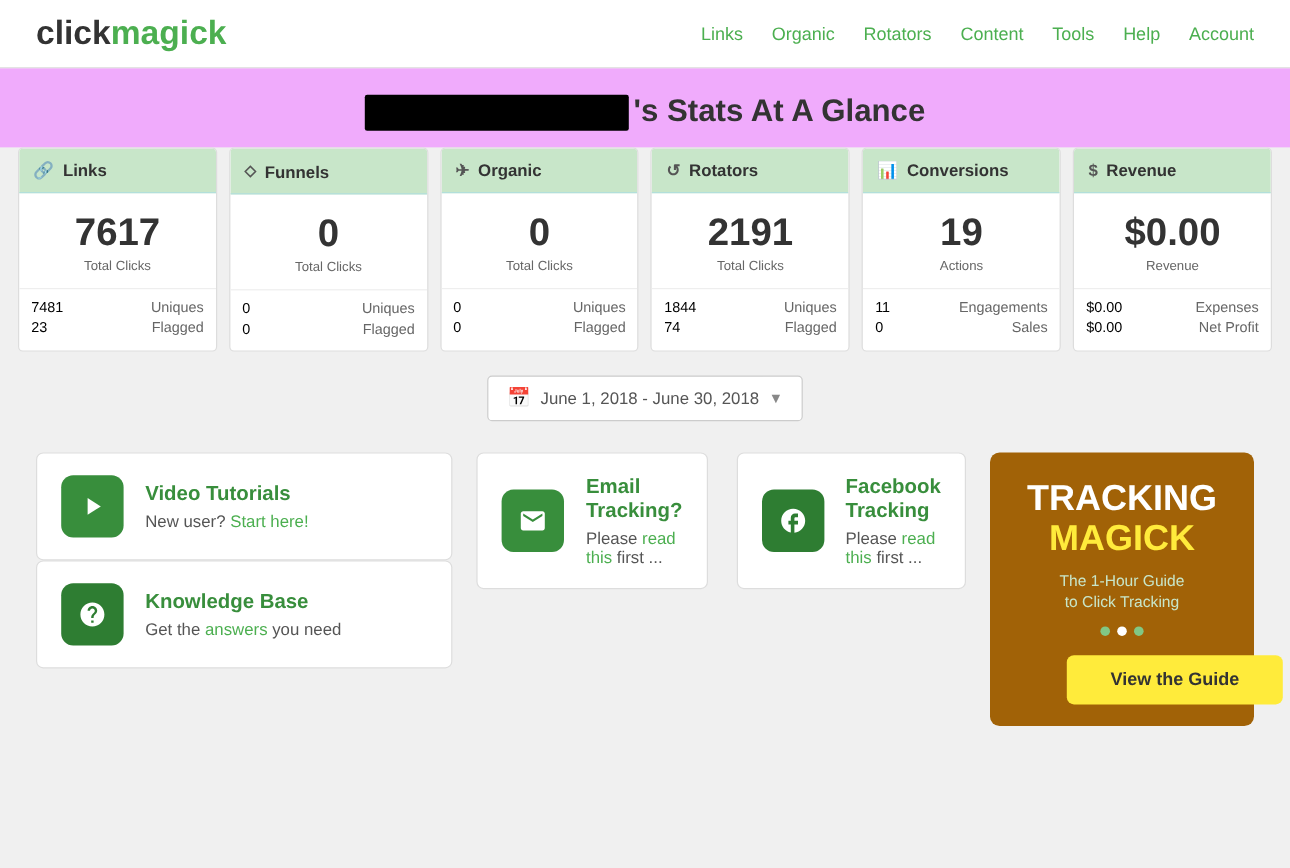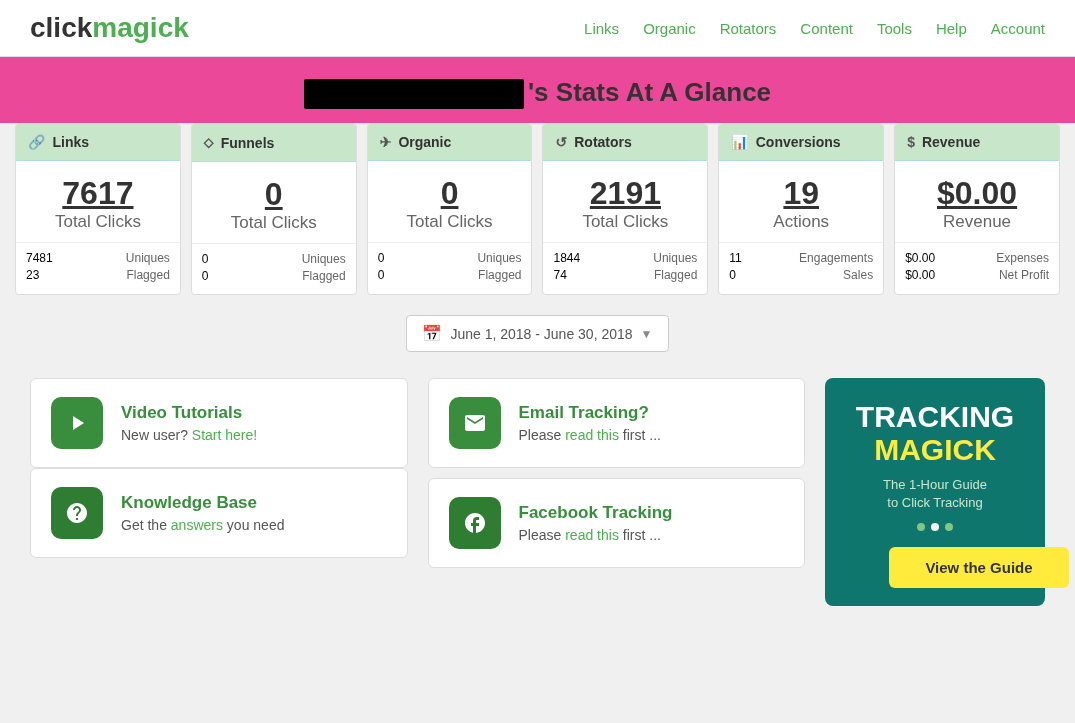--- a/index.html
+++ b/index.html
@@ -22,21 +22,21 @@
       text-decoration: none;
       color: #4caf50;
       font-size: 15px;
       font-weight: 500;
     }
 
     
     .page-title-section {
       text-align: center;
       padding: 20px 0 14px;
-      background: #ec4899;
+      background: #f0abfc;
     }
     .page-title-section h1 {
       font-size: 26px;
       font-weight: bold;
       color: #333;
     }
     .redacted-block {
       display: inline-block;
       background: #000;
       width: 220px;
@@ -76,24 +76,23 @@
     .stat-main {
       padding: 14px 10px 10px;
       text-align: center;
       border-bottom: 1px solid #eee;
     }
     .stat-number {
       font-size: 32px;
       font-weight: bold;
       color: #333;
       display: block;
-      text-decoration: underline;
     }
     .stat-label {
-      font-size: 17px;
+      font-size: 11px;
       color: #666;
     }
     .stat-details {
       padding: 8px 10px;
       font-size: 12px;
       color: #555;
     }
     .stat-detail-row {
       display: flex;
       justify-content: space-between;
@@ -130,22 +129,21 @@
       align-items: flex-start;
     }
     .cards-left {
       display: flex;
       flex-direction: column;
       gap: 0;
       flex: 1;
     }
     .cards-right {
       display: flex;
-      flex-direction: column;
-      gap: 10px;
+      gap: 24px;
       flex: 1;
     }
     .info-card {
       background: #fff;
       border: 1px solid #ddd;
       border-radius: 6px;
       padding: 18px 20px;
       display: flex;
       align-items: center;
       gap: 18px;
@@ -172,21 +170,21 @@
       font-size: 14px;
       color: #555;
     }
     .info-card-text p a {
       color: #4caf50;
       text-decoration: none;
     }
 
     
     .promo-card {
-      background: #0f766e;
+      background: #a16207;
       border-radius: 8px;
       padding: 22px 20px 18px;
       text-align: center;
       color: #fff;
       width: 220px;
       flex-shrink: 0;
     }
     .promo-title-track {
       font-size: 30px;
       font-weight: 900;

